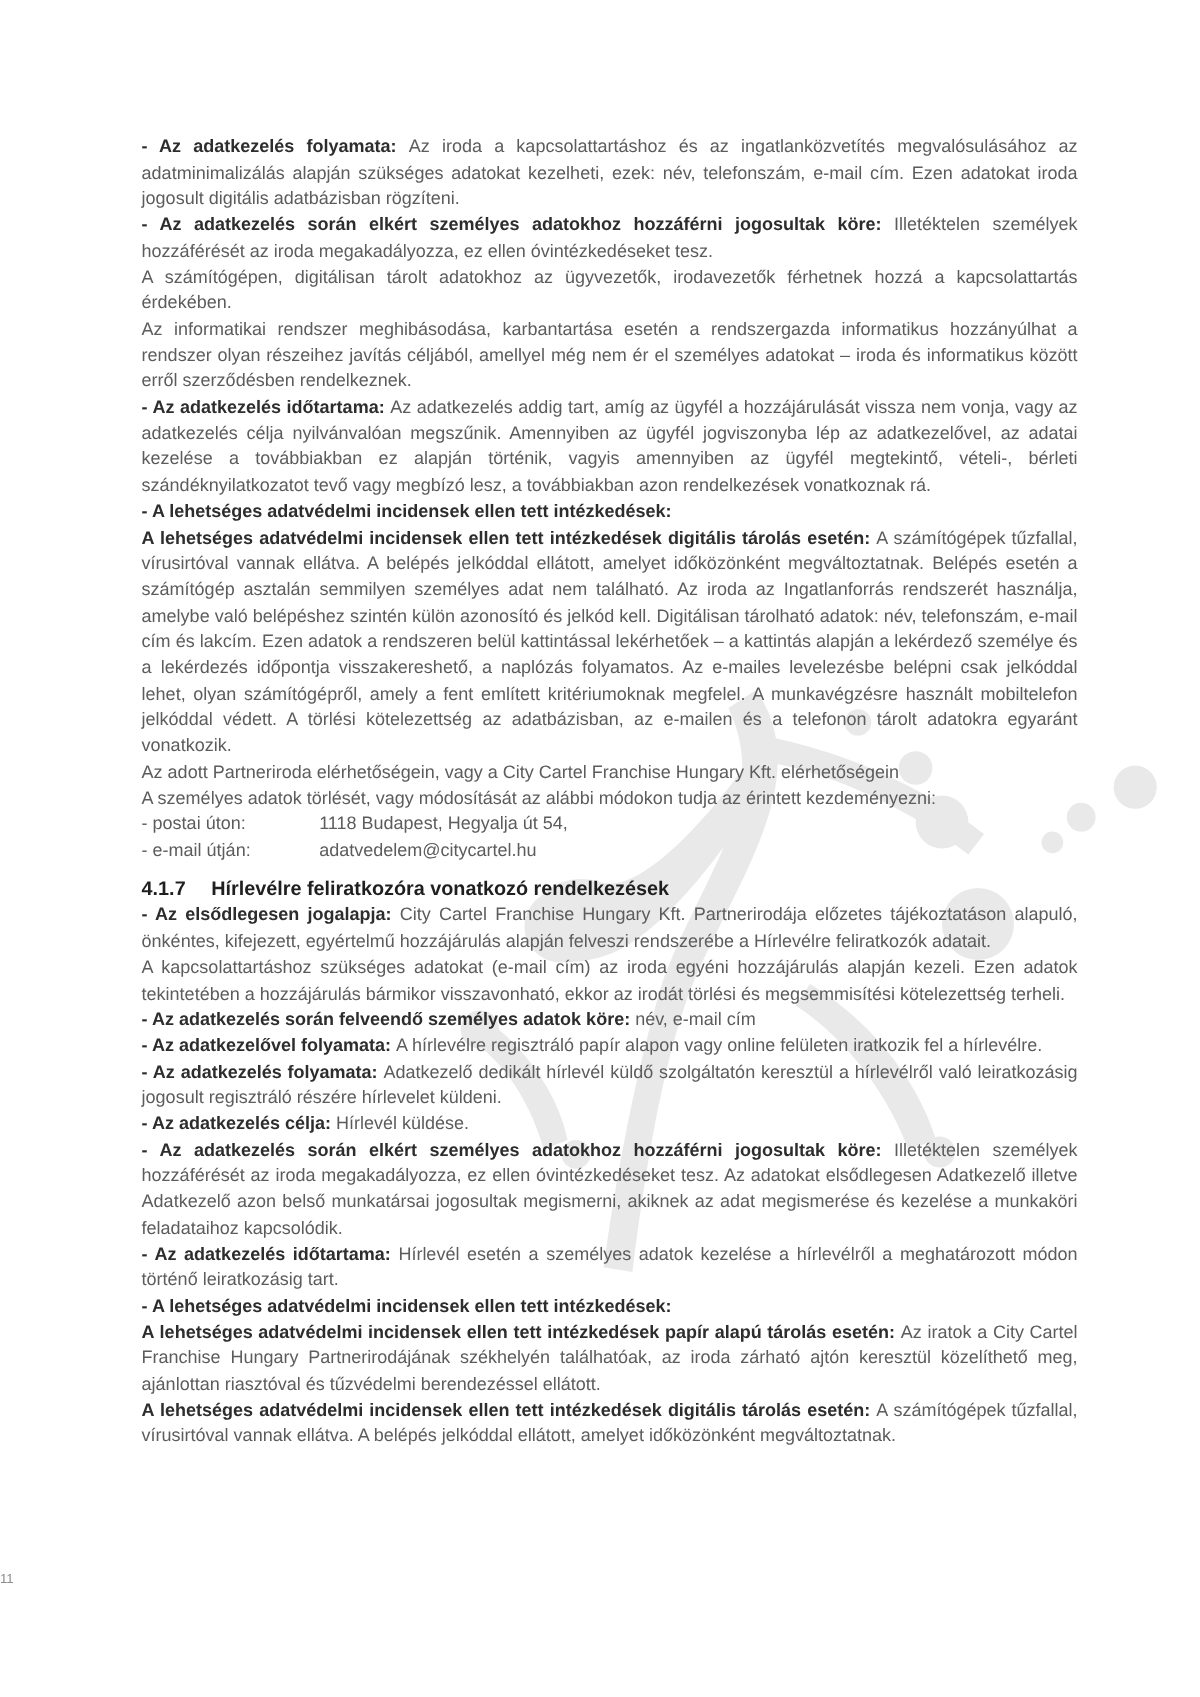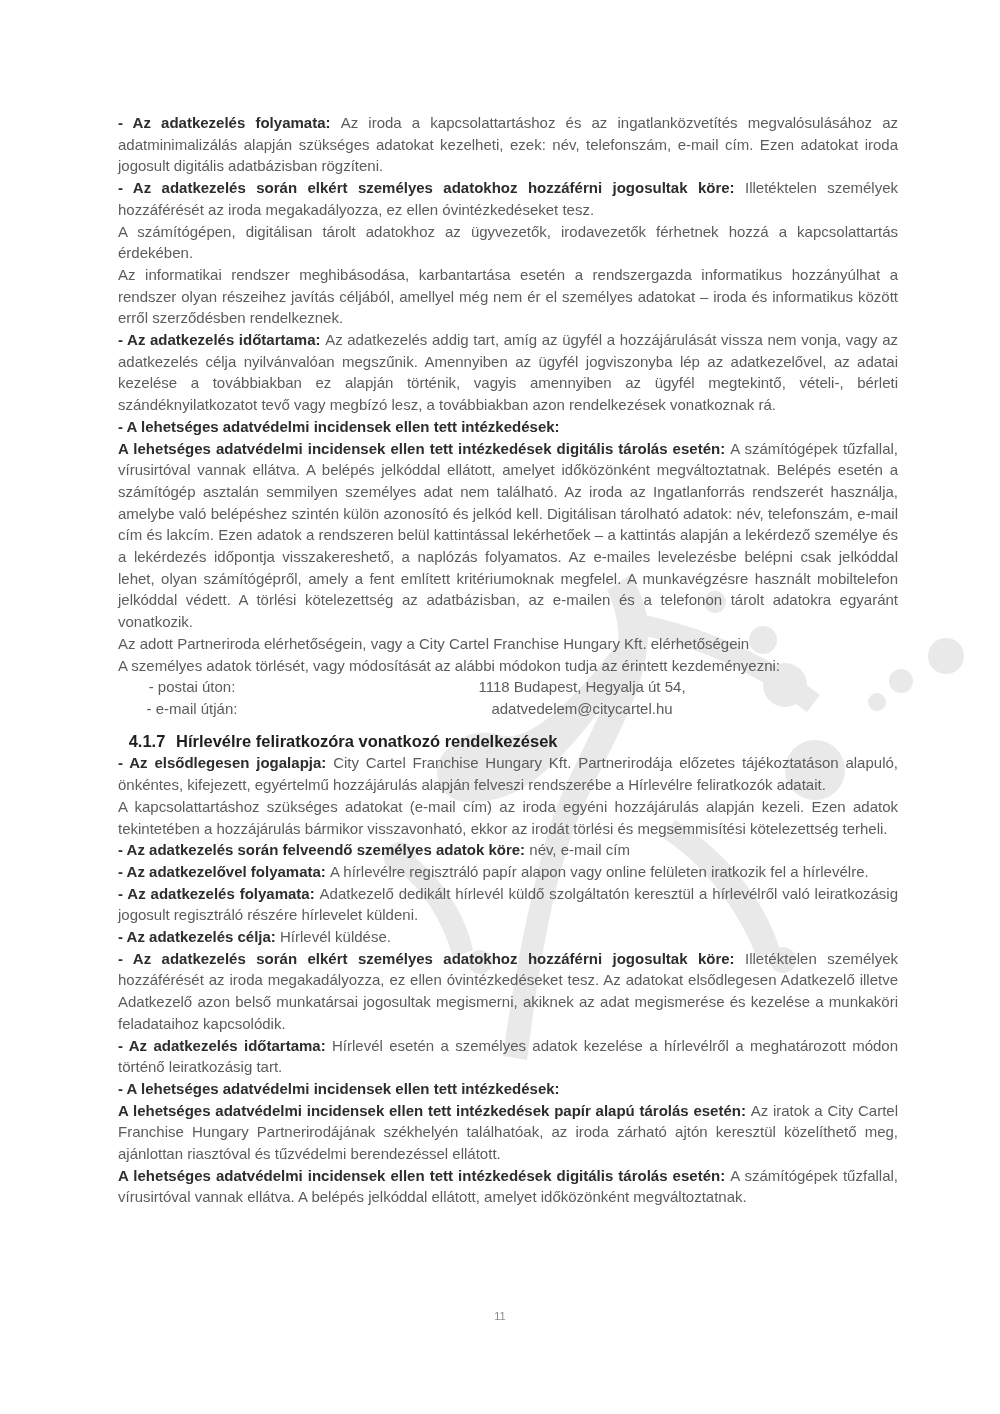--- a/index.html
+++ b/index.html
@@ -24,38 +24,36 @@
     z-index: 1;
     color: #5c5c5c;
     font-size: 15px;
     line-height: 21.7px;
   }
   .content p {
     margin: 0;
     text-align: justify;
   }
   .b { font-weight: bold; color: #2d2d2d; }
-  .contact-row { display: flex; text-align: center; }
+  .contact-row { display: flex; }
   .contact-label { width: 148px; flex: 0 0 148px; }
   .contact-value { flex: 1; }
   .section-heading {
     display: flex;
     margin-top: 11px;
     font-weight: bold;
     color: #1f1f1f;
     font-size: 16.5px;
     line-height: 21.7px;
-    text-align: center;
   }
   .section-number { width: 58px; flex: 0 0 58px; }
   .page-number {
     position: absolute;
     left: 0; top: 1310px;
     width: 1000px;
-    text-align: center;
     font-size: 11px;
     color: #8c8c8c;
     z-index: 1;
   }
 </style>
 </head>
 <body>
 
 <svg class="watermark" viewBox="0 0 670 570" xmlns="http://www.w3.org/2000/svg" aria-hidden="true">
   <g fill="#e9e9e9" stroke="none">

